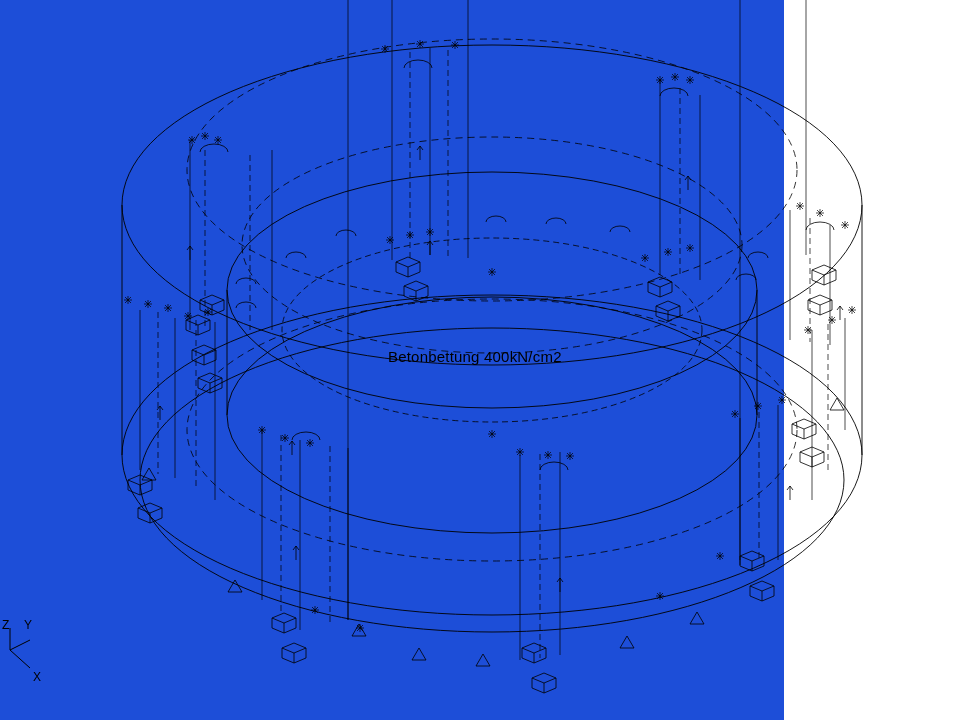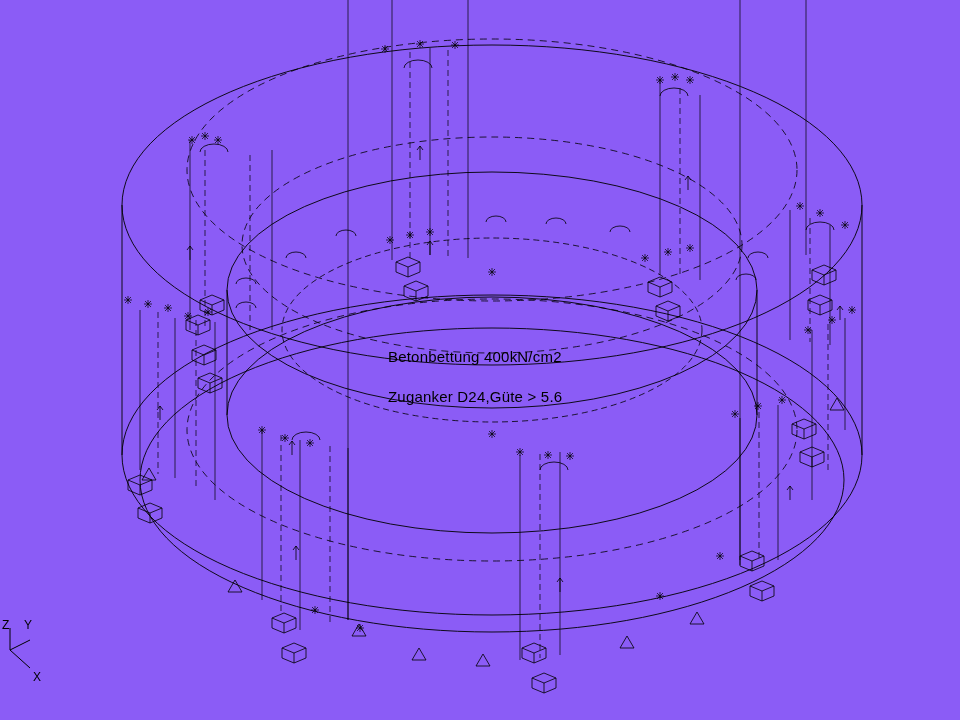--- a/index.html
+++ b/index.html
@@ -8,23 +8,23 @@
     background: #ffffff;
   }
   body {
     width: 960px;
     height: 720px;
     overflow: hidden;
     font-family: "Liberation Sans", sans-serif;
   }
   #stage {
     position: relative;
-    width: 960px;
+    width: 784px;
     height: 720px;
-    background: #8b5cf6;
+    background: #1d4ed8;
   }
   #model-svg {
     position: absolute;
     left: 0;
     top: 0;
     width: 960px;
     height: 720px;
   }
   .annotation-layer {
     position: absolute;
@@ -282,20 +282,19 @@
 
     <g stroke="#000" stroke-width="1" fill="none">
       <line x1="10" y1="650" x2="10" y2="628"></line>
       <line x1="10" y1="650" x2="30" y2="640"></line>
       <line x1="10" y1="650" x2="30" y2="668"></line>
     </g>
   </svg>
 
   <div class="annotation-layer">
     <div class="note note-bedding">Betonbettung 400kN/cm2</div>
-    <div class="note note-anchor">Zuganker D24,Güte &gt; 5.6</div>
 
     <div class="axis-label axis-z">Z</div>
     <div class="axis-label axis-y">Y</div>
     <div class="axis-label axis-x">X</div>
   </div>
 
 </div>
 
 </body></html>

